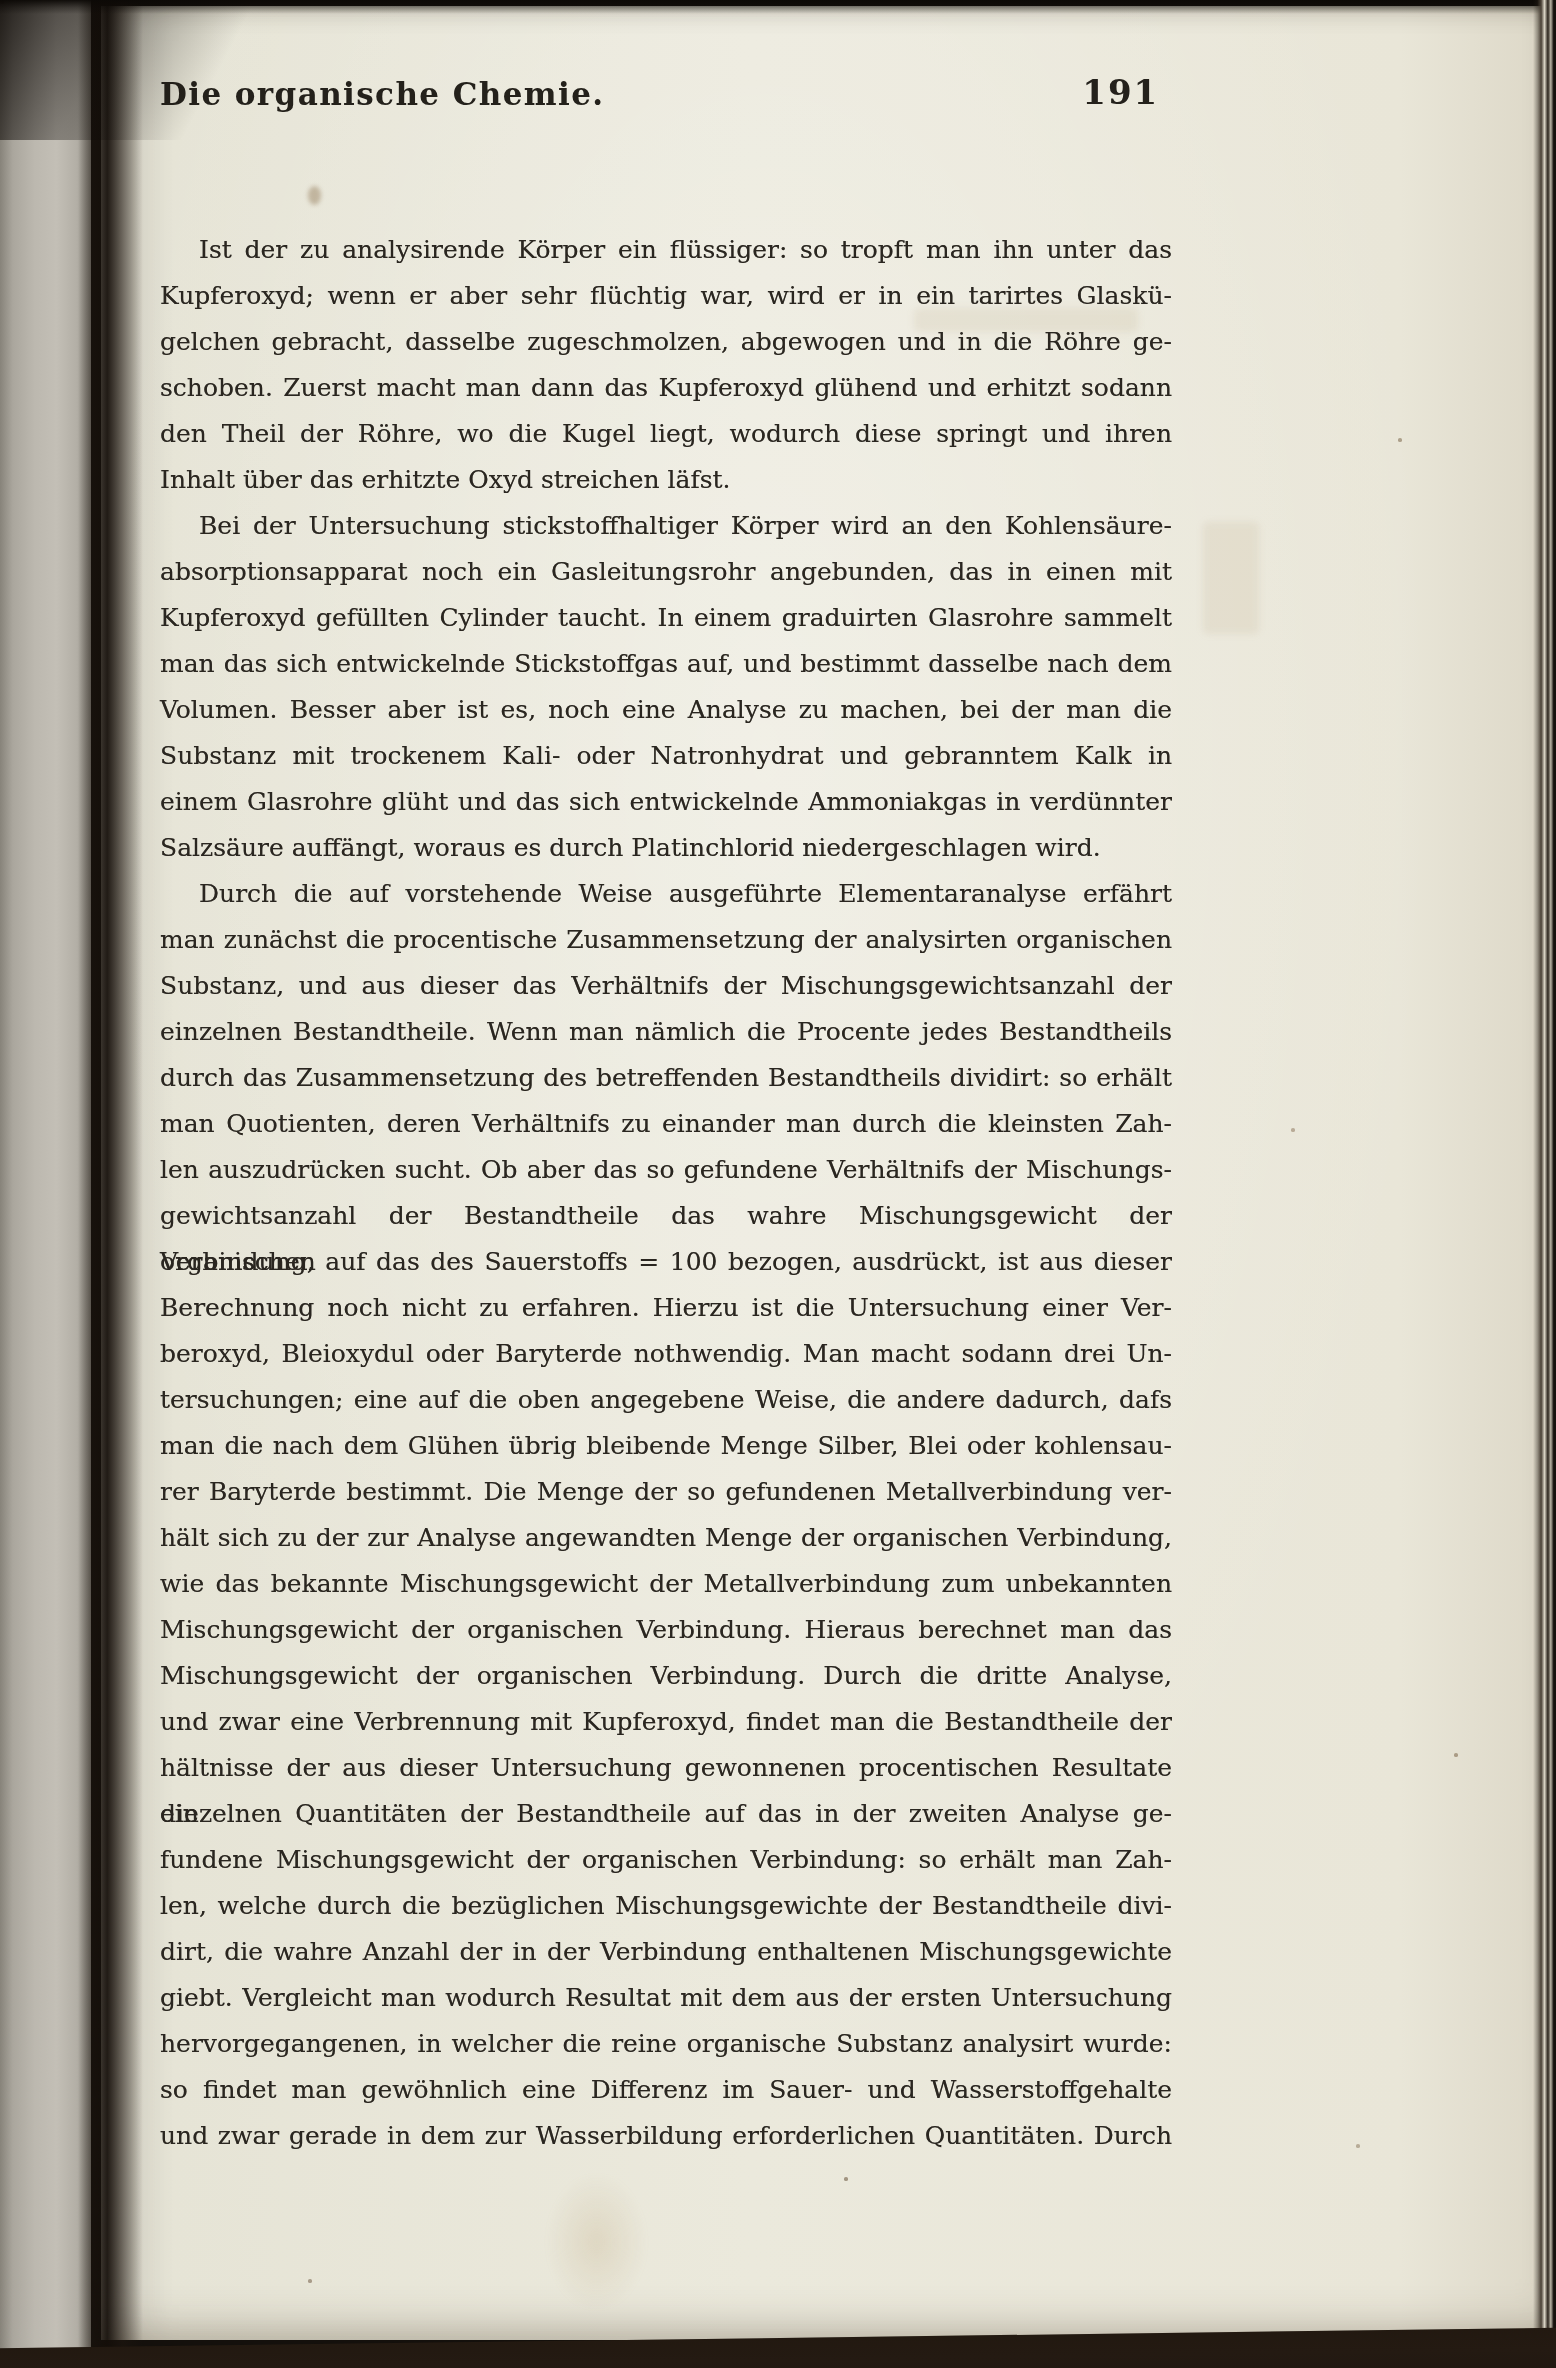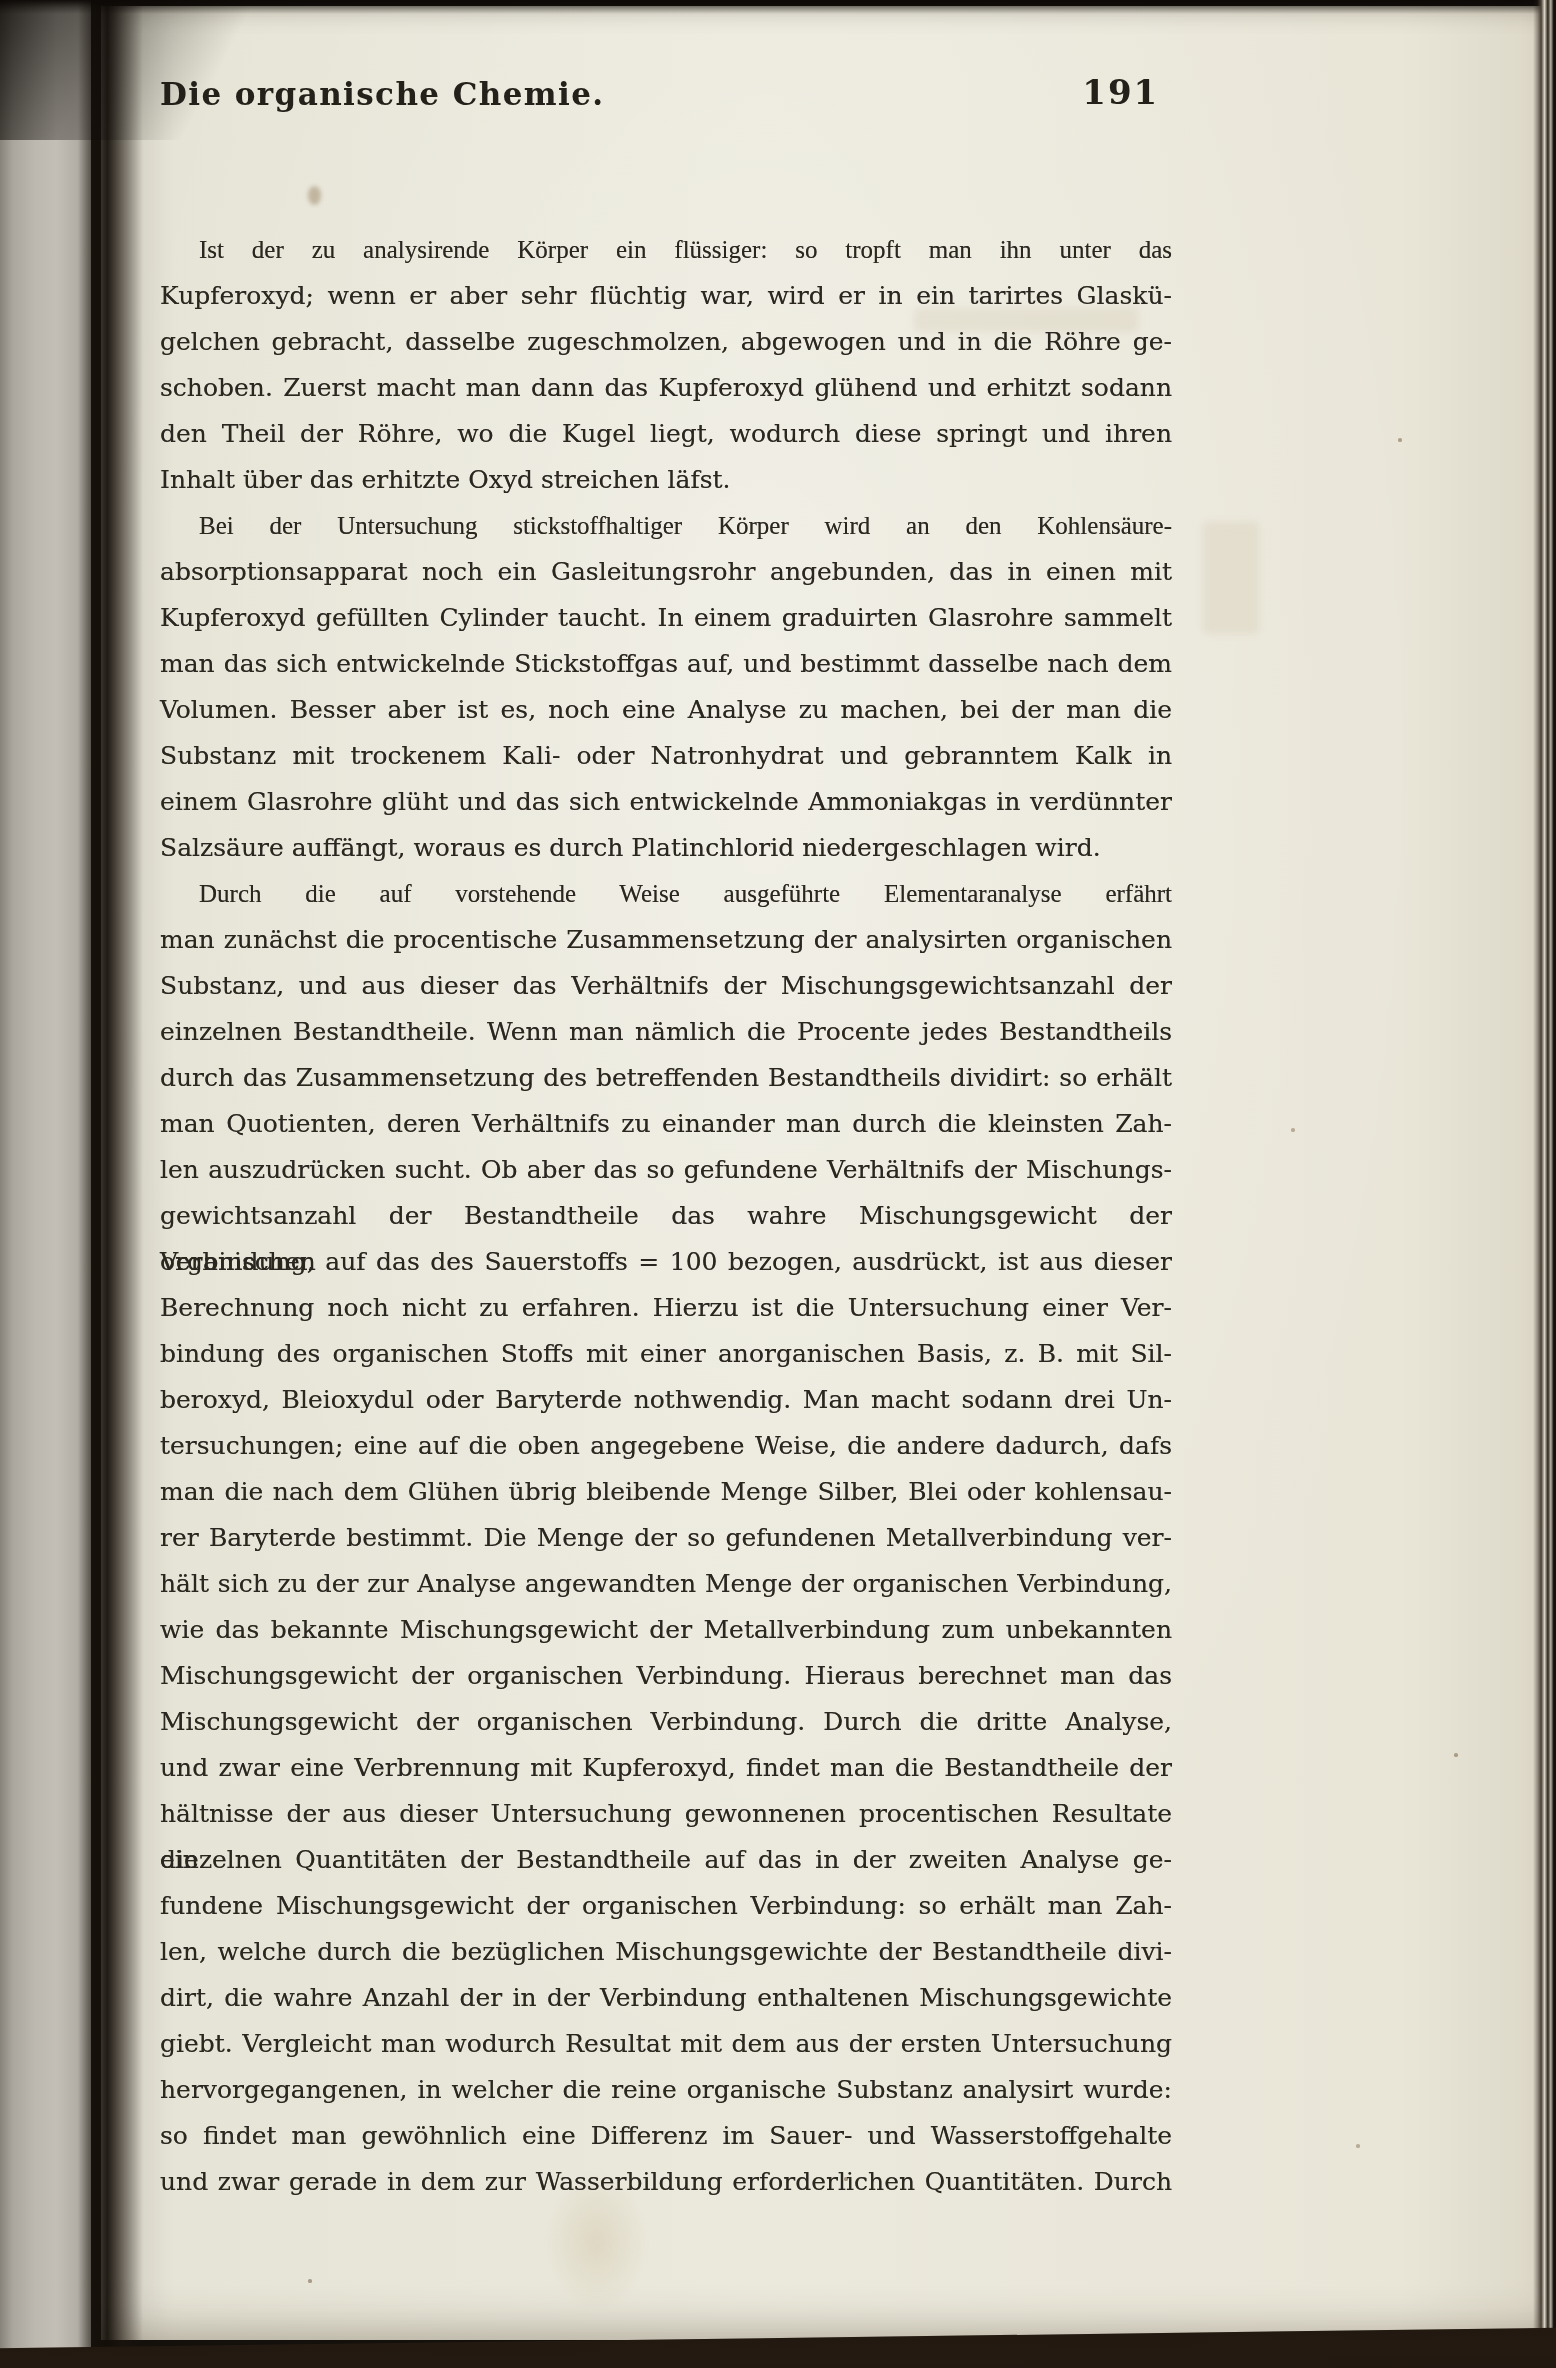--- a/index.html
+++ b/index.html
@@ -114,21 +114,21 @@
     position:absolute;right:13px;top:-3.7px;font-weight:700;font-size:34px;
     letter-spacing:1.9px;color:#24211b;
   }
   .body-text{margin-top:95px;}
   .text-line{
     font-size:25px;line-height:46px;height:46px;
     text-align:justify;text-align-last:justify;
     white-space:normal;color:#2a2620;
     text-shadow:0 0 0.6px rgba(42,38,32,0.55);
   }
-  .text-line.first{text-indent:39px;font-family:Liberation Serif, serif;}
+  .text-line.first{text-indent:39px;}
   .text-line.endpara{text-align-last:left;}
 </style>
 </head>
 <body>
 
 <div class="abs prev-page-edge"></div>
 <div class="abs page"></div>
 <div class="abs gutter-shadow"></div>
 
 <div class="abs ghost" style="left:914px;top:308px;width:224px;height:24px;"></div>
@@ -170,21 +170,20 @@
       <div class="text-line first">Durch die auf vorstehende Weise ausgeführte Elementaranalyse erfährt</div>
       <div class="text-line">man zunächst die procentische Zusammensetzung der analysirten organischen</div>
       <div class="text-line">Substanz, und aus dieser das Verhältnifs der Mischungsgewichtsanzahl der</div>
       <div class="text-line">einzelnen Bestandtheile.  Wenn man nämlich die Procente jedes Bestandtheils</div>
       <div class="text-line">durch das Zusammensetzung des betreffenden Bestandtheils dividirt: so erhält</div>
       <div class="text-line">man Quotienten, deren Verhältnifs zu einander man durch die kleinsten Zah-</div>
       <div class="text-line">len auszudrücken sucht.  Ob aber das so gefundene Verhältnifs der Mischungs-</div>
       <div class="text-line">gewichtsanzahl der Bestandtheile das wahre Mischungsgewicht der organischen</div>
       <div class="text-line">Verbindung, auf das des Sauerstoffs = 100 bezogen, ausdrückt, ist aus dieser</div>
       <div class="text-line">Berechnung noch nicht zu erfahren.  Hierzu ist die Untersuchung einer Ver-</div>
-      <div class="text-line">bindung des organischen Stoffs mit einer anorganischen Basis, z. B. mit Sil-</div>
       <div class="text-line">beroxyd, Bleioxydul oder Baryterde nothwendig.  Man macht sodann drei Un-</div>
       <div class="text-line">tersuchungen; eine auf die oben angegebene Weise, die andere dadurch, dafs</div>
       <div class="text-line">man die nach dem Glühen übrig bleibende Menge Silber, Blei oder kohlensau-</div>
       <div class="text-line">rer Baryterde bestimmt.  Die Menge der so gefundenen Metallverbindung ver-</div>
       <div class="text-line">hält sich zu der zur Analyse angewandten Menge der organischen Verbindung,</div>
       <div class="text-line">wie das bekannte Mischungsgewicht der Metallverbindung zum unbekannten</div>
       <div class="text-line">Mischungsgewicht der organischen Verbindung.  Hieraus berechnet man das</div>
       <div class="text-line">Mischungsgewicht der organischen Verbindung.  Durch die dritte Analyse,</div>
       <div class="text-line">und zwar eine Verbrennung mit Kupferoxyd, findet man die Bestandtheile der</div>
       <div class="text-line">hältnisse der aus dieser Untersuchung gewonnenen procentischen Resultate die</div>

